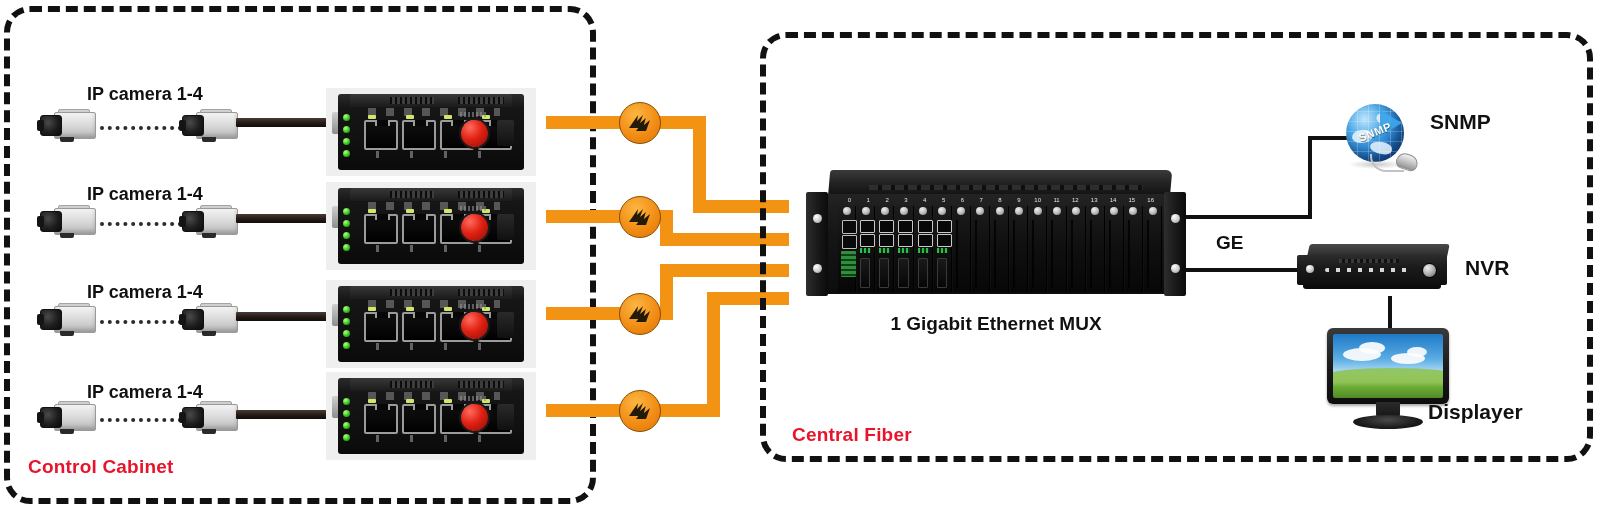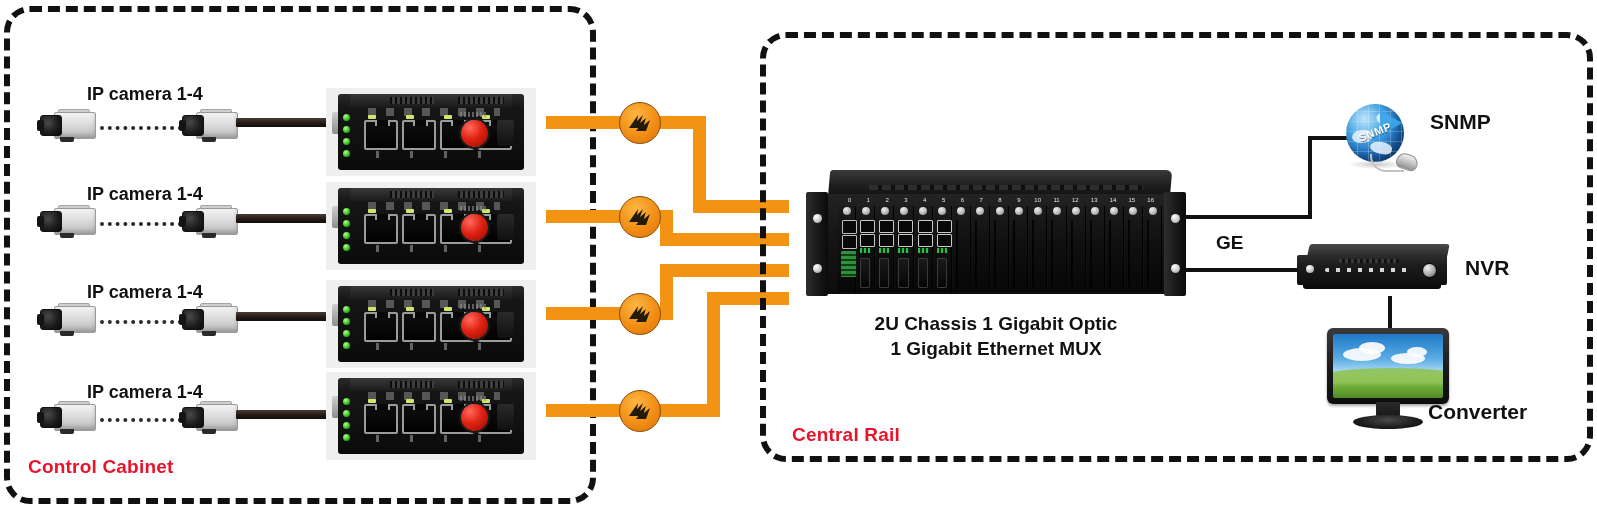--- a/index.html
+++ b/index.html
@@ -597,21 +597,21 @@
   </div>
   <div class="fx-icon" style="left:619px;top:390px;">
     <svg width="26" height="22" viewBox="0 0 26 22" aria-hidden="true">
       <path d="M2 16 L11 3 L10 9 L16 3 L13 11 L19 6 L15 16 Z" fill="#241a08"></path>
       <path d="M9 19 L18 7 L17 13 L23 8 L19 19 Z" fill="#241a08"></path>
     </svg>
   </div>
 
 
   <div class="site-box" style="left:760px;top:32px;width:833px;height:430px;"></div>
-  <div class="site-label" style="left:792px;top:424px;">Central Rail</div>
+  <div class="site-label" style="left:792px;top:424px;">Central Fiber</div>
 
   <div class="chassis" style="left:806px;top:170px;">
     <div class="ch-top"></div>
     <div class="ch-body"></div>
     <div class="ch-ear ch-earL">
       <i style="top:22px;"></i>
         <i style="top:72px;"></i>
     </div>
     <div class="ch-ear ch-earR">
       <i style="top:22px;"></i>
@@ -708,21 +708,20 @@
       <div class="slot blank">
           <div class="screw"></div>
         </div>
       <div class="slot blank">
           <div class="screw"></div>
         </div>
     </div>
   </div>
 
   <div class="heading" style="left:846px;top:311px;width:300px;">
-    <div>2U Chassis 1 Gigabit Optic</div>
     <div>1 Gigabit Ethernet MUX</div>
   </div>
 
   <div class="wire" style="left:1186px;top:215px;width:126px;height:4px;"></div>
   <div class="wire" style="left:1308px;top:136px;width:4px;height:83px;"></div>
   <div class="wire" style="left:1308px;top:136px;width:42px;height:4px;"></div>
 
   <div class="wire" style="left:1186px;top:268px;width:118px;height:4px;"></div>
   <div class="ge-label" style="left:1216px;top:232px;">GE</div>
 
@@ -761,15 +760,15 @@
         <div class="cloud c1"></div>
         <div class="cloud c2"></div>
         <div class="cloud c3"></div>
         <div class="cloud c4"></div>
         <div class="hill"></div>
       </div>
     </div>
     <div class="mon-neck"></div>
     <div class="mon-base"></div>
   </div>
-  <div class="dev-label" style="left:1428px;top:400px;">Converter</div>
+  <div class="dev-label" style="left:1428px;top:400px;">Displayer</div>
 
 </div>
 
 </body></html>

